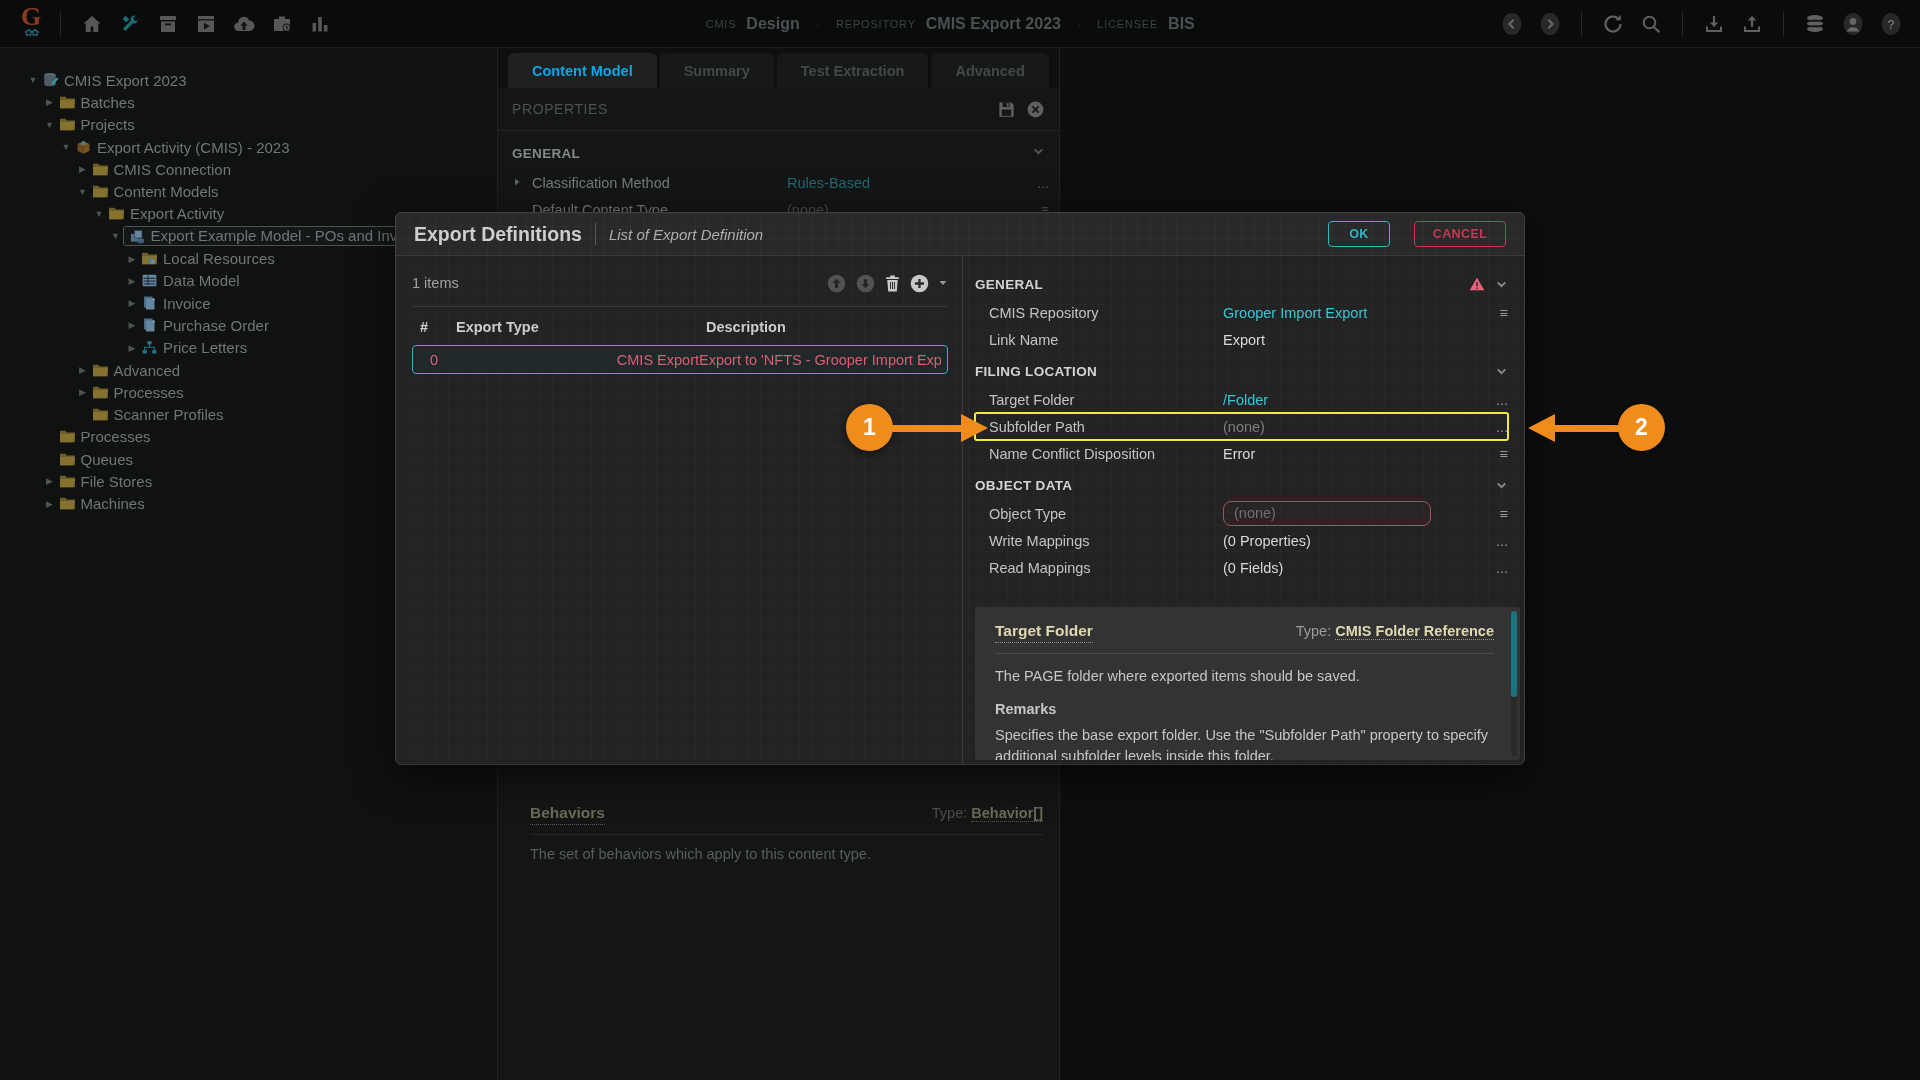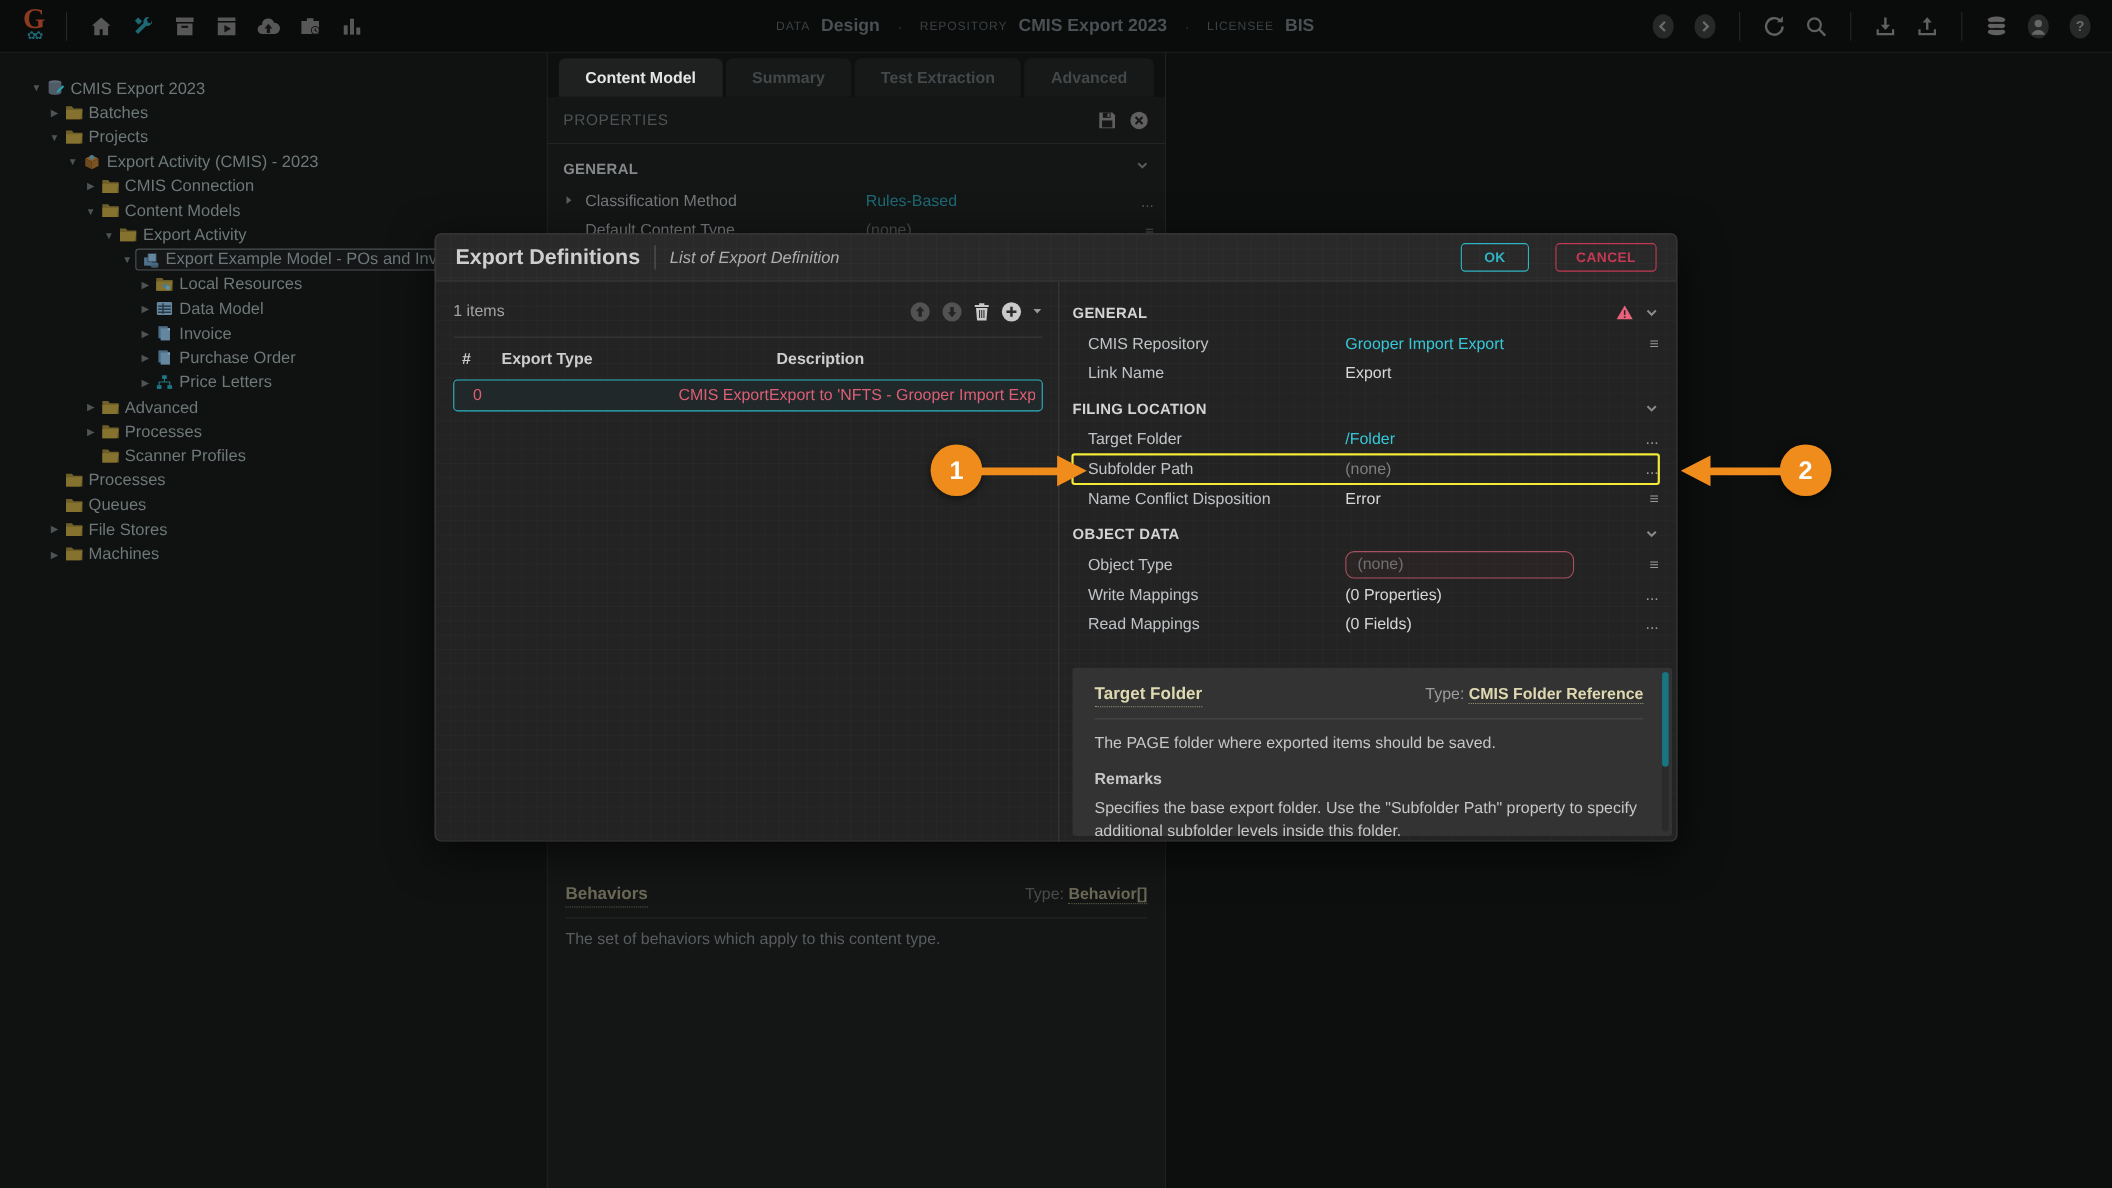--- a/index.html
+++ b/index.html
@@ -30,35 +30,35 @@
   .trow .ticn { width:18px; height:16px; flex:0 0 18px; margin:0 4px 0 2px; display:flex; align-items:center; }
   .trow .tlabel { font-size:15px; color:#6e7878; white-space:nowrap; }
   .trow.sel .selwrap { border:1px solid #4c5254; border-radius:3px; padding:0 6px 1px 3px; display:flex; align-items:center; background:#141617; }
   .selwrap { display:flex; align-items:center; }
   
   .mid { position:absolute; left:497px; top:48px; width:563px; height:1032px; background:#141515;
     border-left:1px solid #222; border-right:1px solid #222; }
   .tabbar { height:40px; background:#0e0f0f; display:flex; align-items:flex-end; padding-left:10px; gap:3px; }
   .tab { padding:10px 24px 9px; font-size:14.5px; font-weight:bold; color:#43484a; background:#171818;
     border-radius:6px 6px 0 0; cursor:pointer; }
-  .tab.active { background:#1f2020; color:#e5e5e5; }
+  .tab.active { background:#1f2020; color:#0ea5e9; }
   .props-head { height:43px; display:flex; align-items:center; padding:0 14px; border-bottom:1px solid #232424; }
   .props-head .ph { font-size:14px; letter-spacing:.6px; color:#4d5254; }
   .props-head .phicons { margin-left:auto; display:flex; gap:10px; }
   .sec-h-bg { display:flex; align-items:center; padding:13px 14px 7px; }
   .sec-h-bg .t { font-size:13.5px; font-weight:bold; color:#85898b; letter-spacing:.3px; }
   .sec-h-bg .chev { margin-left:auto; }
   .bgrow { height:27px; display:grid; grid-template-columns:20px 255px 1fr 34px; align-items:center; padding:0 10px 0 14px; cursor:pointer; }
   .bgrow .exp { font-size:9px; color:#5a6062; }
   .bgrow .l { font-size:14.5px; color:#75797b; }
   .bgrow .v { font-size:14.5px; color:#8a8e90; }
   .bgrow .v.link { color:#1d6a74; }
   .bgrow .v.muted { color:#4b4b4b; }
   .bgrow .act { font-size:14px; color:#55595b; text-align:right; }
-  .mid-bottom { position:absolute; left:0; right:0; top:742px; padding:14px 16px; }
+  .mid-bottom { position:absolute; left:16px; right:0; top:742px; padding:14px 16px; }
   .bh-row { display:flex; align-items:baseline; }
   .bh-title { font-size:15.5px; font-weight:bold; color:#6c6a57; border-bottom:1px dotted #5c5a4a; padding-bottom:2px; }
   .bh-type { margin-left:auto; font-size:14.5px; color:#4c4c4c; }
   .bh-type b { color:#6c6a57; font-weight:bold; border-bottom:1px dotted #5c5a4a; }
   .bh-hr { height:1px; background:#262727; margin:9px 0 11px; }
   .bh-body { font-size:14.5px; color:#595d5f; }
   .rightpane { position:absolute; left:1060px; top:48px; right:0; height:1032px; background:#0d0e0e; }
   
   .dialog { position:absolute; left:395px; top:212px; width:1130px; height:553px; z-index:10;
     background-color:#292929;
@@ -175,21 +175,21 @@
         </span>
         <span class="ticon">
           <svg width="24" height="24" viewBox="0 0 24 24">
             <rect x="4.5" y="11" width="3.6" height="8.5" fill="#575757"></rect>
             <rect x="10.2" y="5" width="3.6" height="14.5" fill="#575757"></rect>
             <rect x="15.9" y="13" width="3.6" height="6.5" fill="#575757"></rect>
           </svg>
         </span>
       </div>
     <div class="topcenter">
-      <span class="lbl">DATA</span>
+      <span class="lbl">CMIS</span>
       <span class="val">Design</span>
       <span class="dot">·</span>
       <span class="lbl">REPOSITORY</span>
       <span class="val">CMIS Export 2023</span>
       <span class="dot">·</span>
       <span class="lbl">LICENSEE</span>
       <span class="val">BIS</span>
     </div>
     <div class="topright" id="topright-icons">
         <span class="ticon">

